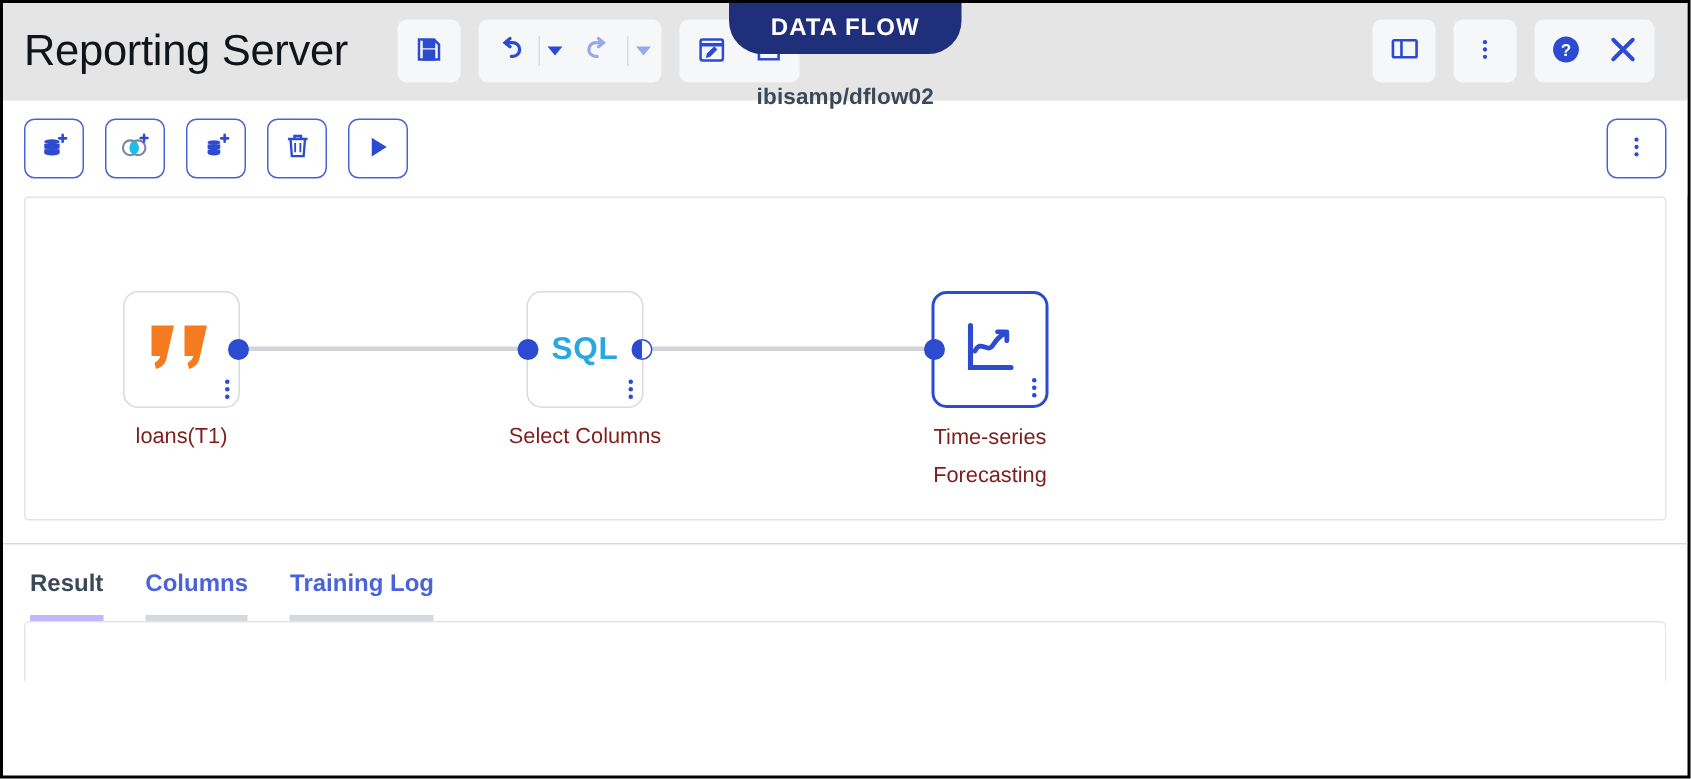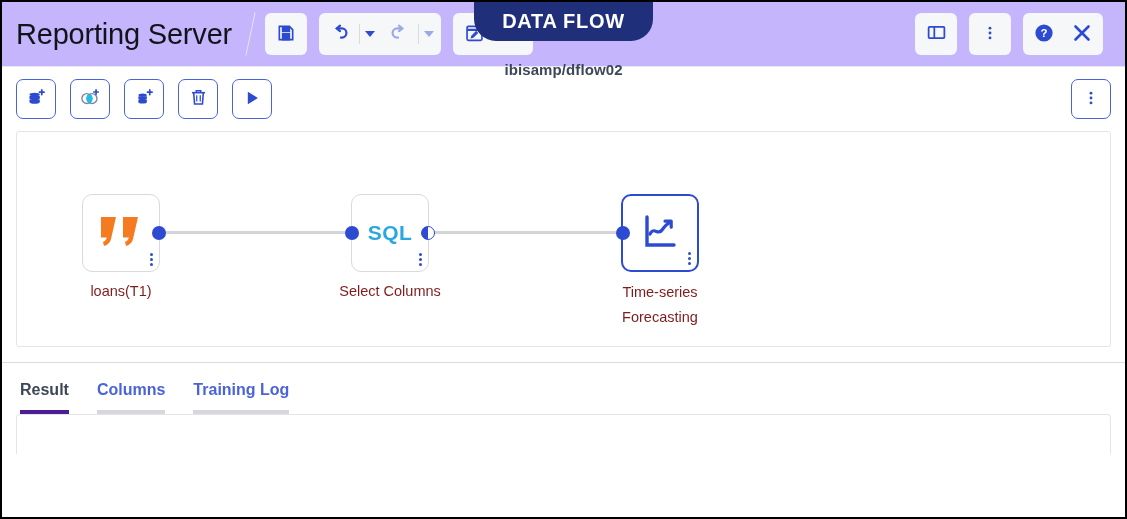--- a/index.html
+++ b/index.html
@@ -16,21 +16,21 @@
     width:1127px; height:519px;
     border:2px solid #000;
     background:#ffffff;
     overflow:hidden;
   }
 
   
   .header {
     position:relative;
     height:65px;
-    background:#c4b5fd;
+    background:#e5e5e5;
     display:flex;
     align-items:center;
     border-bottom:1px solid #e6e8ee;
   }
   .app-title {
     font-size:29px;
     font-weight:400;
     color:#111418;
     padding-left:14px;
     letter-spacing:-0.2px;
@@ -76,21 +76,21 @@
     left:50%;
     transform:translateX(-50%);
     top:0;
     width:230px;
     text-align:center;
   }
   .flow-badge {
     display:inline-block;
     background:#1f2f7a;
     color:#fff;
-    font-size:20px;
+    font-size:16px;
     font-weight:bold;
     letter-spacing:0.7px;
     padding:8px 28px 8px 28px;
     border-radius:0 0 22px 22px;
   }
   .flow-path {
     margin-top:20px;
     font-size:15px;
     font-weight:bold;
     color:#3c4858;
@@ -247,21 +247,21 @@
   .tab {
     font-size:16px;
     font-weight:bold;
     padding-bottom:11px;
     cursor:pointer;
     color:#4a63d8;
     border-bottom:4px solid #d6d8dc;
   }
   .tab.active {
     color:#3c4858;
-    border-bottom:4px solid #4c1d95;
+    border-bottom:4px solid #c4b5fd;
   }
   .result-area {
     margin:0 14px;
     height:40px;
     border:1px solid #e3e5ea;
     border-bottom:none;
     border-radius:4px 4px 0 0;
     background:#fff;
   }
 </style>

